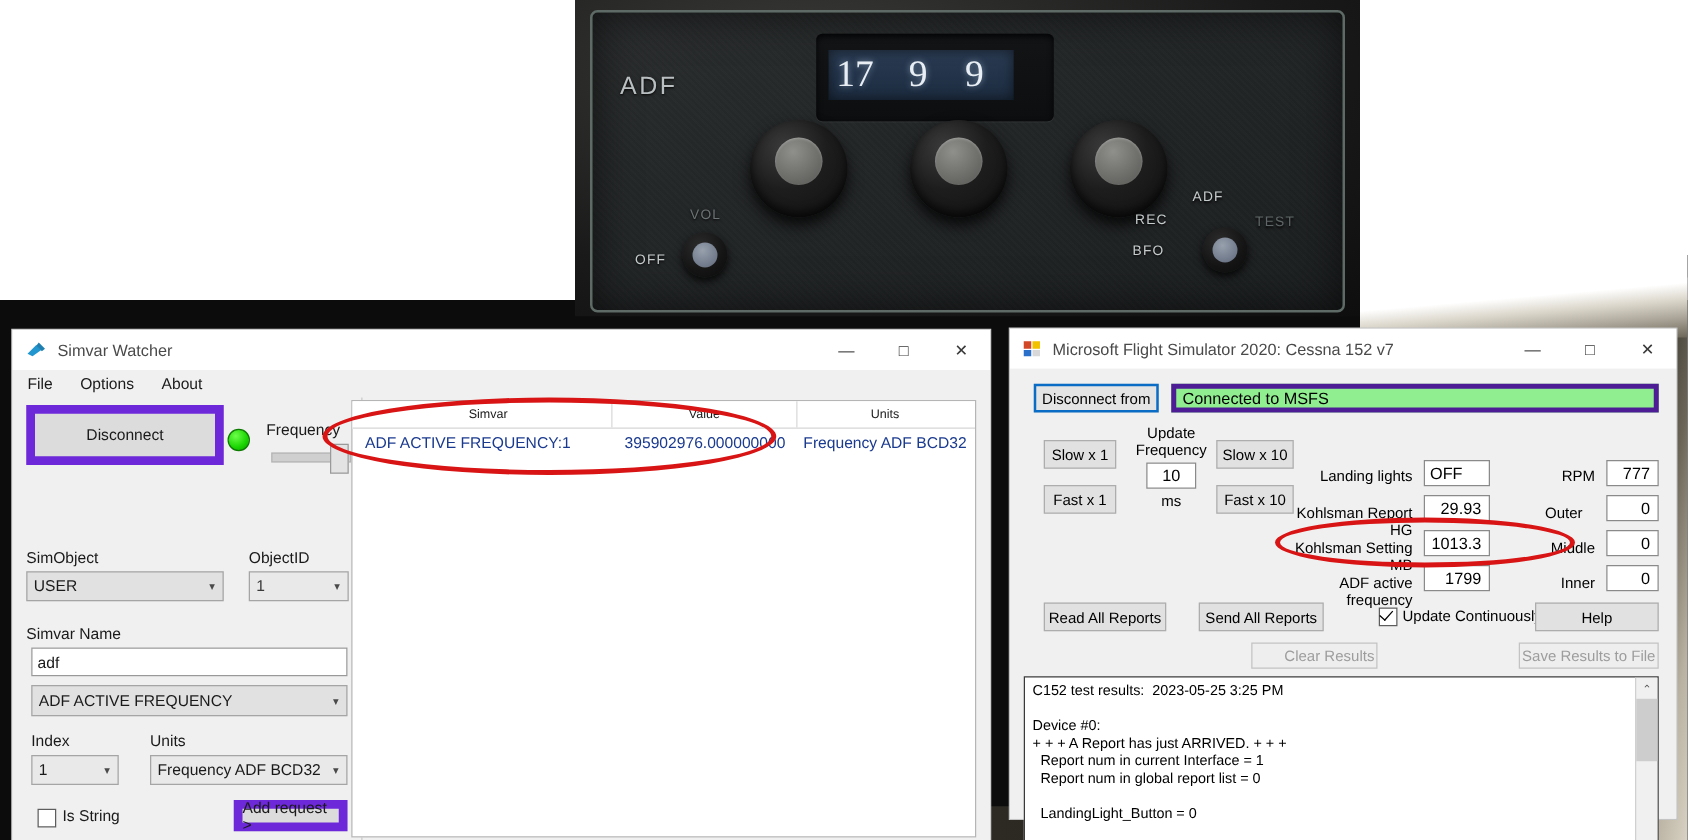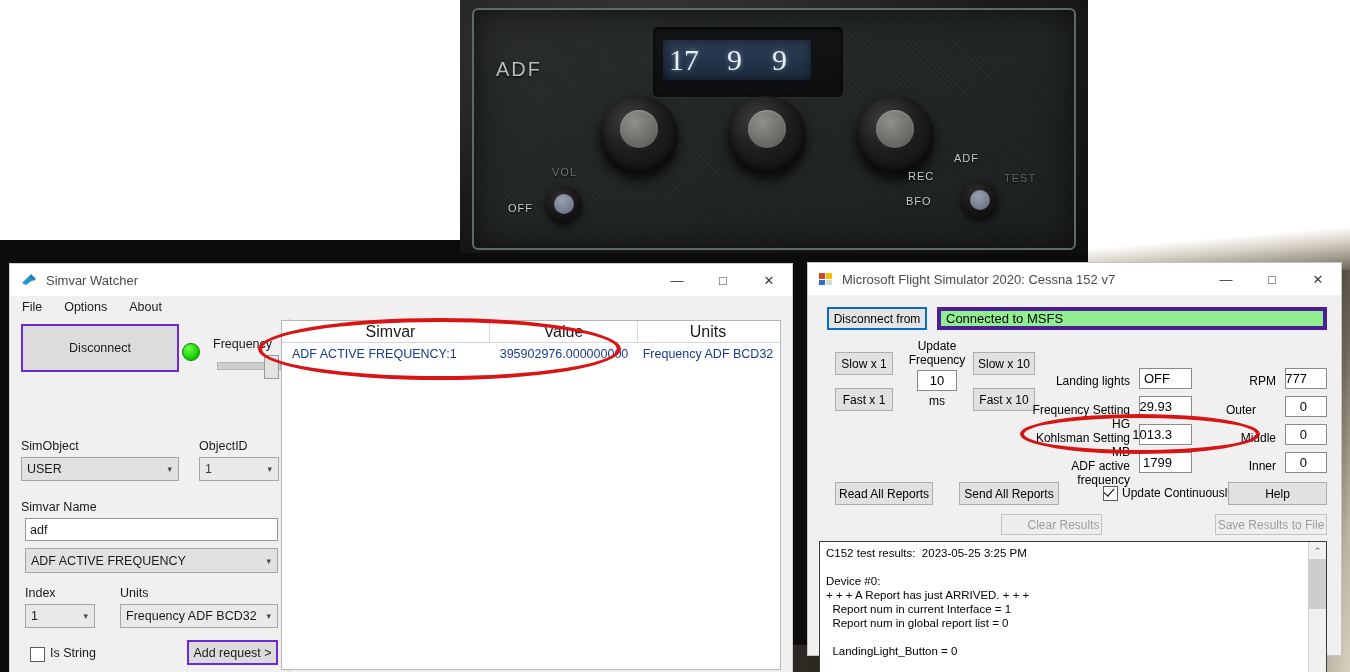--- a/index.html
+++ b/index.html
@@ -99,21 +99,21 @@
 
   
   #sw-win{left:10px;top:264px;width:782px;height:408px;
      box-shadow:0 0 0 1px #cfcfcf;}
   #sw-icon{width:18px;height:16px;margin-left:10px;position:relative;}
   #sw-menubar{height:22px;background:#f0f0f0;display:flex;align-items:center;padding-left:12px;gap:22px;}
   #sw-menubar div{font-size:12.5px;color:#1a1a1a;}
   #sw-body{position:absolute;left:0;top:54px;width:782px;height:354px;background:#f0f0f0;}
   #sw-left{position:absolute;left:0;top:0;width:279px;height:354px;border-right:1px solid #c9c9c9;}
   .btn{
-    background:#dcdcdc;border:2px solid #6d28d9;color:#1a1a1a;font-size:12.5px;
+    background:#dcdcdc;border:7px solid #6d28d9;color:#1a1a1a;font-size:12.5px;
     display:flex;align-items:center;justify-content:center;box-sizing:border-box;
   }
   .lbl{font-size:12.5px;color:#1a1a1a;position:absolute;}
   .txtbox{background:#ffffff;border:1px solid #999;box-sizing:border-box;font-size:12.5px;color:#1a1a1a;
           display:flex;align-items:center;padding-left:4px;}
   .combo{background:#e1e1e1;border:1px solid #a5a5a5;box-sizing:border-box;font-size:12.5px;color:#1a1a1a;
           display:flex;align-items:center;padding-left:5px;position:absolute;}
   .combo .chev{margin-left:auto;margin-right:6px;font-size:9px;color:#4a4a4a;}
   #disconnect-btn{position:absolute;left:11px;top:6px;width:158px;height:48px;}
   #status-led{position:absolute;left:172px;top:25px;width:16px;height:16px;border-radius:50%;
@@ -133,61 +133,61 @@
   #units-label{left:110px;top:268px;}
   #index-combo{left:15px;top:286px;width:70px;height:24px;background:#e9e9e9;}
   #units-combo{left:110px;top:286px;width:158px;height:24px;background:#e9e9e9;}
   #isstring-box{position:absolute;left:20px;top:329px;width:13px;height:13px;background:#fff;border:1px solid #5d5d5d;}
   #isstring-label{left:40px;top:328px;}
   #addreq-btn{position:absolute;left:177px;top:322px;width:91px;height:25px;}
 
   
   #sw-table{position:absolute;left:281px;top:320px;width:500px;height:350px;background:#fff;border:1px solid #b5b5b5;box-sizing:border-box;}
   #sw-thead{display:flex;height:21px;border-bottom:1px solid #d6d6d6;background:#fff;}
-  #sw-thead div{font-size:16px;color:#1a1a1a;display:flex;align-items:center;justify-content:center;box-sizing:border-box;}
+  #sw-thead div{font-size:10px;color:#1a1a1a;display:flex;align-items:center;justify-content:center;box-sizing:border-box;}
   .th-sep{border-right:1px solid #d9d9d9;}
   .tr{display:flex;height:22px;align-items:center;}
   .tr div{font-size:12.5px;color:#1a3a8f;box-sizing:border-box;}
   .c1{width:208px;padding-left:10px;}
   .c2{width:148px;text-align:center;}
   .c3{width:140px;text-align:center;}
 
   
   #ms-win{left:808px;top:263px;width:533px;height:392px;box-shadow:0 0 0 1px #c4c4c4;}
   #ms-body{position:absolute;left:0;top:32px;width:533px;height:360px;background:#f0f0f0;}
   #ms-icon{width:16px;height:16px;margin-left:10px;position:relative;}
   #ms-disc-btn{position:absolute;left:19px;top:12px;width:100px;height:23px;background:#e4e4e4;border:2px solid #0a6cc4;}
   #ms-status{position:absolute;left:129px;top:12px;width:390px;height:23px;background:#90ee90;border:4px solid #4c1d95;
      box-sizing:border-box;display:flex;align-items:center;padding-left:5px;font-size:13px;color:#000;}
   .ms-btn{position:absolute;background:#e1e1e1;border:1px solid #adadad;box-sizing:border-box;
      display:flex;align-items:center;justify-content:center;font-size:12px;color:#000;}
   .ms-lbl{position:absolute;font-size:12px;color:#000;}
   .ms-field{position:absolute;background:#fff;border:1px solid #8a8a8a;box-sizing:border-box;
      display:flex;align-items:center;font-size:13px;color:#000;}
-  .ms-field.r{justify-content:flex-end;padding-right:19px;}
+  .ms-field.r{justify-content:flex-end;padding-right:6px;}
   .ms-field.l{justify-content:flex-start;padding-left:4px;}
   #b-slow1{left:27px;top:57px;width:58px;height:23px;}
   #b-fast1{left:27px;top:93px;width:58px;height:23px;}
   #b-slow10{left:165px;top:57px;width:62px;height:23px;}
   #b-fast10{left:165px;top:93px;width:62px;height:23px;}
   #l-update{left:100px;top:44px;width:58px;text-align:center;}
   #l-freq2{left:96px;top:58px;width:66px;text-align:center;}
   #f-ms{left:109px;top:75px;width:40px;height:21px;justify-content:center;}
   #l-ms{left:113px;top:99px;width:32px;text-align:center;}
   #l-landing{left:222px;top:79px;width:100px;text-align:right;}
   #f-landing{left:331px;top:73px;width:53px;height:21px;}
   #l-khg{left:222px;top:108px;width:100px;text-align:right;}
   #f-khg{left:331px;top:101px;width:53px;height:21px;}
   #l-kmb{left:214px;top:136px;width:108px;text-align:right;}
   #f-kmb{left:331px;top:129px;width:53px;height:21px;}
   #l-adf{left:216px;top:164px;width:106px;text-align:right;}
   #f-adf{left:331px;top:157px;width:53px;height:21px;}
   #l-rpm{left:424px;top:79px;width:44px;text-align:right;}
   #f-rpm{left:477px;top:73px;width:42px;height:21px;}
-  #l-outer{left:418px;top:108px;width:50px;text-align:left;}
+  #l-outer{left:418px;top:108px;width:50px;text-align:center;}
   #f-outer{left:477px;top:101px;width:42px;height:21px;}
   #l-middle{left:414px;top:136px;width:54px;text-align:right;}
   #f-middle{left:477px;top:129px;width:42px;height:21px;}
   #l-inner{left:420px;top:164px;width:48px;text-align:right;}
   #f-inner{left:477px;top:157px;width:42px;height:21px;}
   #b-readall{left:27px;top:187px;width:98px;height:23px;}
   #b-sendall{left:151px;top:187px;width:100px;height:23px;}
   #cb-update{position:absolute;left:295px;top:191px;width:13px;height:13px;background:#fff;border:1px solid #5d5d5d;}
   #cb-update::after{content:"";position:absolute;left:2px;top:-1px;width:5px;height:9px;
      border:solid #000;border-width:0 1.6px 1.6px 0;transform:rotate(42deg);}
@@ -343,21 +343,21 @@
     <div class="ms-btn" id="b-slow10">Slow x 10</div>
     <div class="ms-btn" id="b-fast1">Fast x 1</div>
     <div class="ms-btn" id="b-fast10">Fast x 10</div>
     <div class="ms-lbl" id="l-update">Update</div>
     <div class="ms-lbl" id="l-freq2">Frequency</div>
     <div class="ms-field" id="f-ms">10</div>
     <div class="ms-lbl" id="l-ms">ms</div>
 
     <div class="ms-lbl" id="l-landing">Landing lights</div>
     <div class="ms-field l" id="f-landing">OFF</div>
-    <div class="ms-lbl" id="l-khg">Frequency Setting HG</div>
+    <div class="ms-lbl" id="l-khg">Kohlsman Report HG</div>
     <div class="ms-field r" id="f-khg">29.93</div>
     <div class="ms-lbl" id="l-kmb">Kohlsman Setting MB</div>
     <div class="ms-field r" id="f-kmb">1013.3</div>
     <div class="ms-lbl" id="l-adf">ADF active frequency</div>
     <div class="ms-field r" id="f-adf">1799</div>
 
     <div class="ms-lbl" id="l-rpm">RPM</div>
     <div class="ms-field r" id="f-rpm">777</div>
     <div class="ms-lbl" id="l-outer">Outer</div>
     <div class="ms-field r" id="f-outer">0</div>

